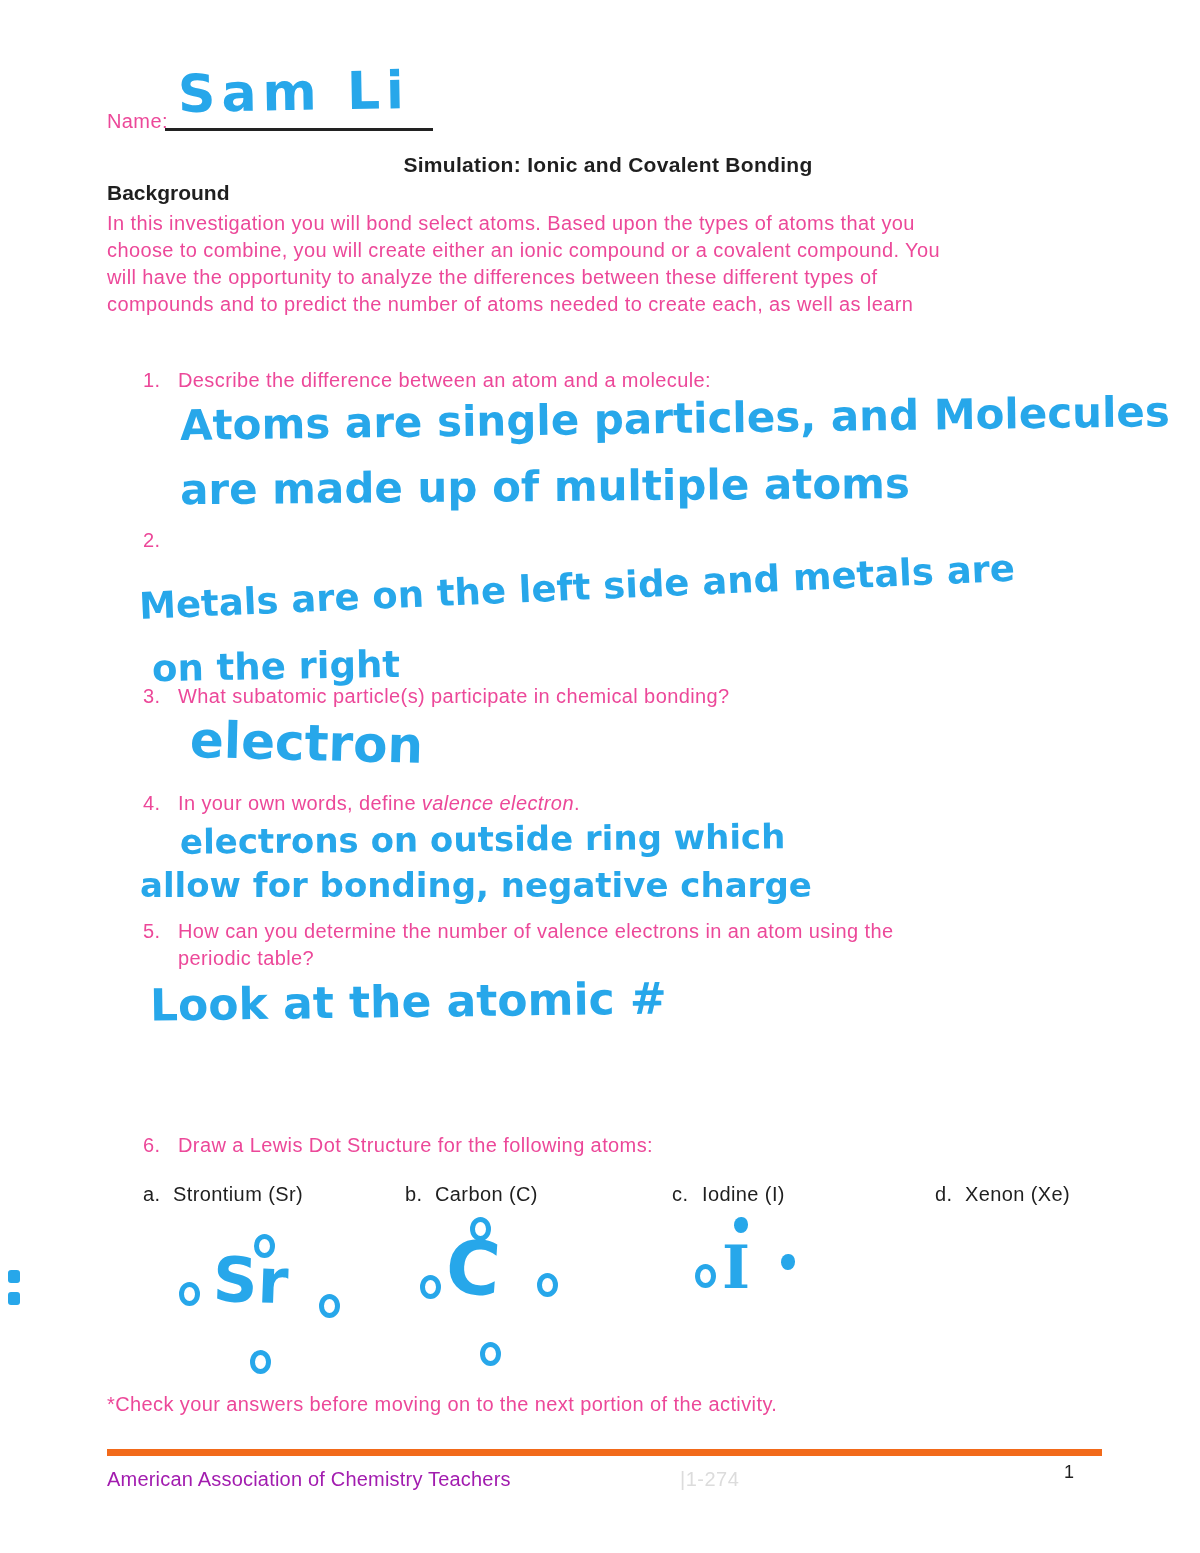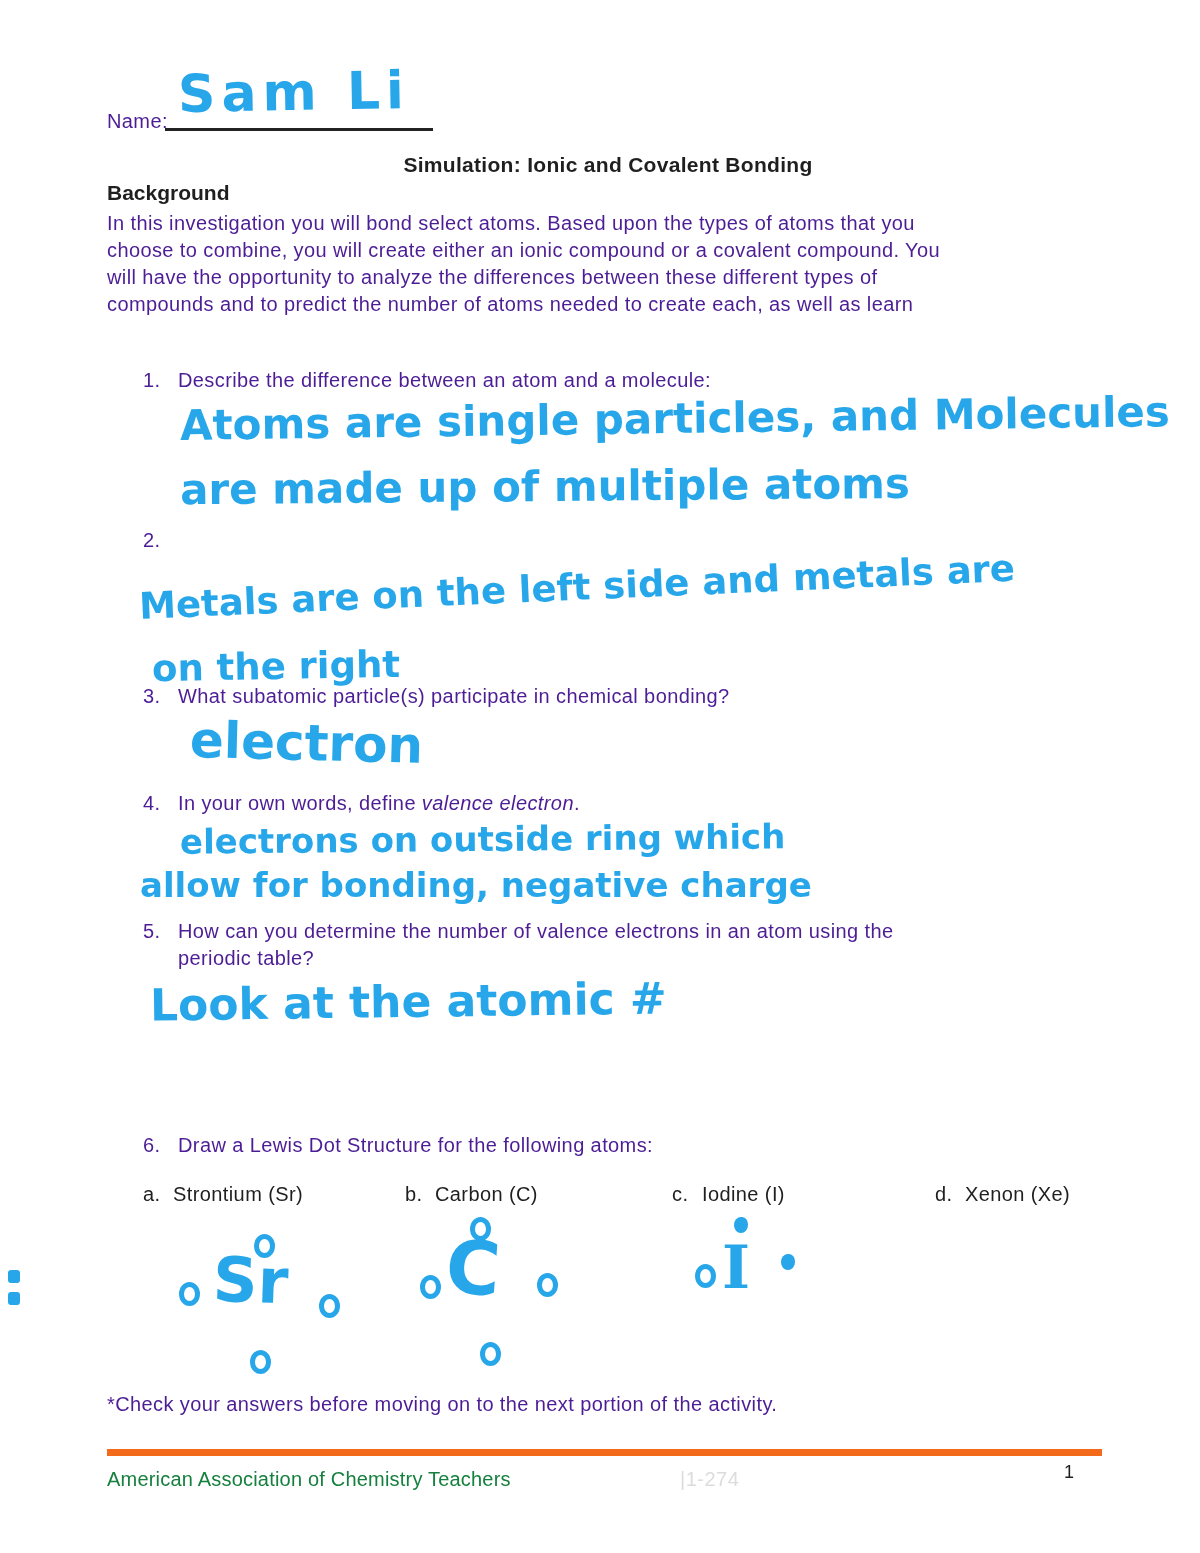--- a/index.html
+++ b/index.html
@@ -6,21 +6,21 @@
   .page{
     position:relative;
     width:1200px;height:1553px;
     margin:0 auto;
     background:#ffffff;
     font-family:"Liberation Sans",sans-serif;
     color:#1f1f1f;
     overflow:hidden;
   }
   
-  .print{font-size:20px;line-height:27px;letter-spacing:0.4px;color:#4c1d95;}
+  .print{font-size:20px;line-height:27px;letter-spacing:0.4px;color:#ec4899;}
   .title{
     position:absolute;top:153px;left:8px;width:100%;
     text-align:center;font-size:21px;font-weight:bold;letter-spacing:0.3px;
   }
   .section-heading{position:absolute;top:181px;left:107px;font-size:21px;font-weight:bold;}
   .background-par{position:absolute;top:210px;left:107px;width:1010px;}
   .check-note{position:absolute;top:1391px;left:107px;text-align:center;}
   
   .q{position:absolute;left:143px;display:flex;}
   .q-num{width:35px;flex:none;}
@@ -60,21 +60,21 @@
   .hw-dot{
     position:absolute;width:11px;height:14px;
     border:5px solid #27a7ea;border-radius:50%;
     box-sizing:content-box;background:transparent;
   }
   .hw-dot.solid{width:14px;height:16px;border:0;background:#27a7ea;border-radius:50% 45% 50% 48%;}
   .stray-colon{position:absolute;top:1270px;left:8px;}
   .stray-colon span{display:block;width:12px;height:13px;background:#27a7ea;border-radius:3px;margin-bottom:9px;}
   
   .rule{position:absolute;top:1449px;left:107px;width:995px;height:7px;background:#f26a1a;}
-  .footer-org{position:absolute;top:1468px;left:107px;font-size:20px;color:#15803d;letter-spacing:0.2px;}
+  .footer-org{position:absolute;top:1468px;left:107px;font-size:20px;color:#a21caf;letter-spacing:0.2px;}
   .footer-code{position:absolute;top:1468px;left:680px;font-size:20px;color:#dcdcdc;letter-spacing:0.5px;}
   .footer-page{position:absolute;top:1462px;left:1064px;font-size:18px;color:#1f1f1f;}
   .italic{font-style:italic;}
 </style>
 </head>
 <body>
 
 <div class="page">
 
   <span class="print name-label">Name:</span>

